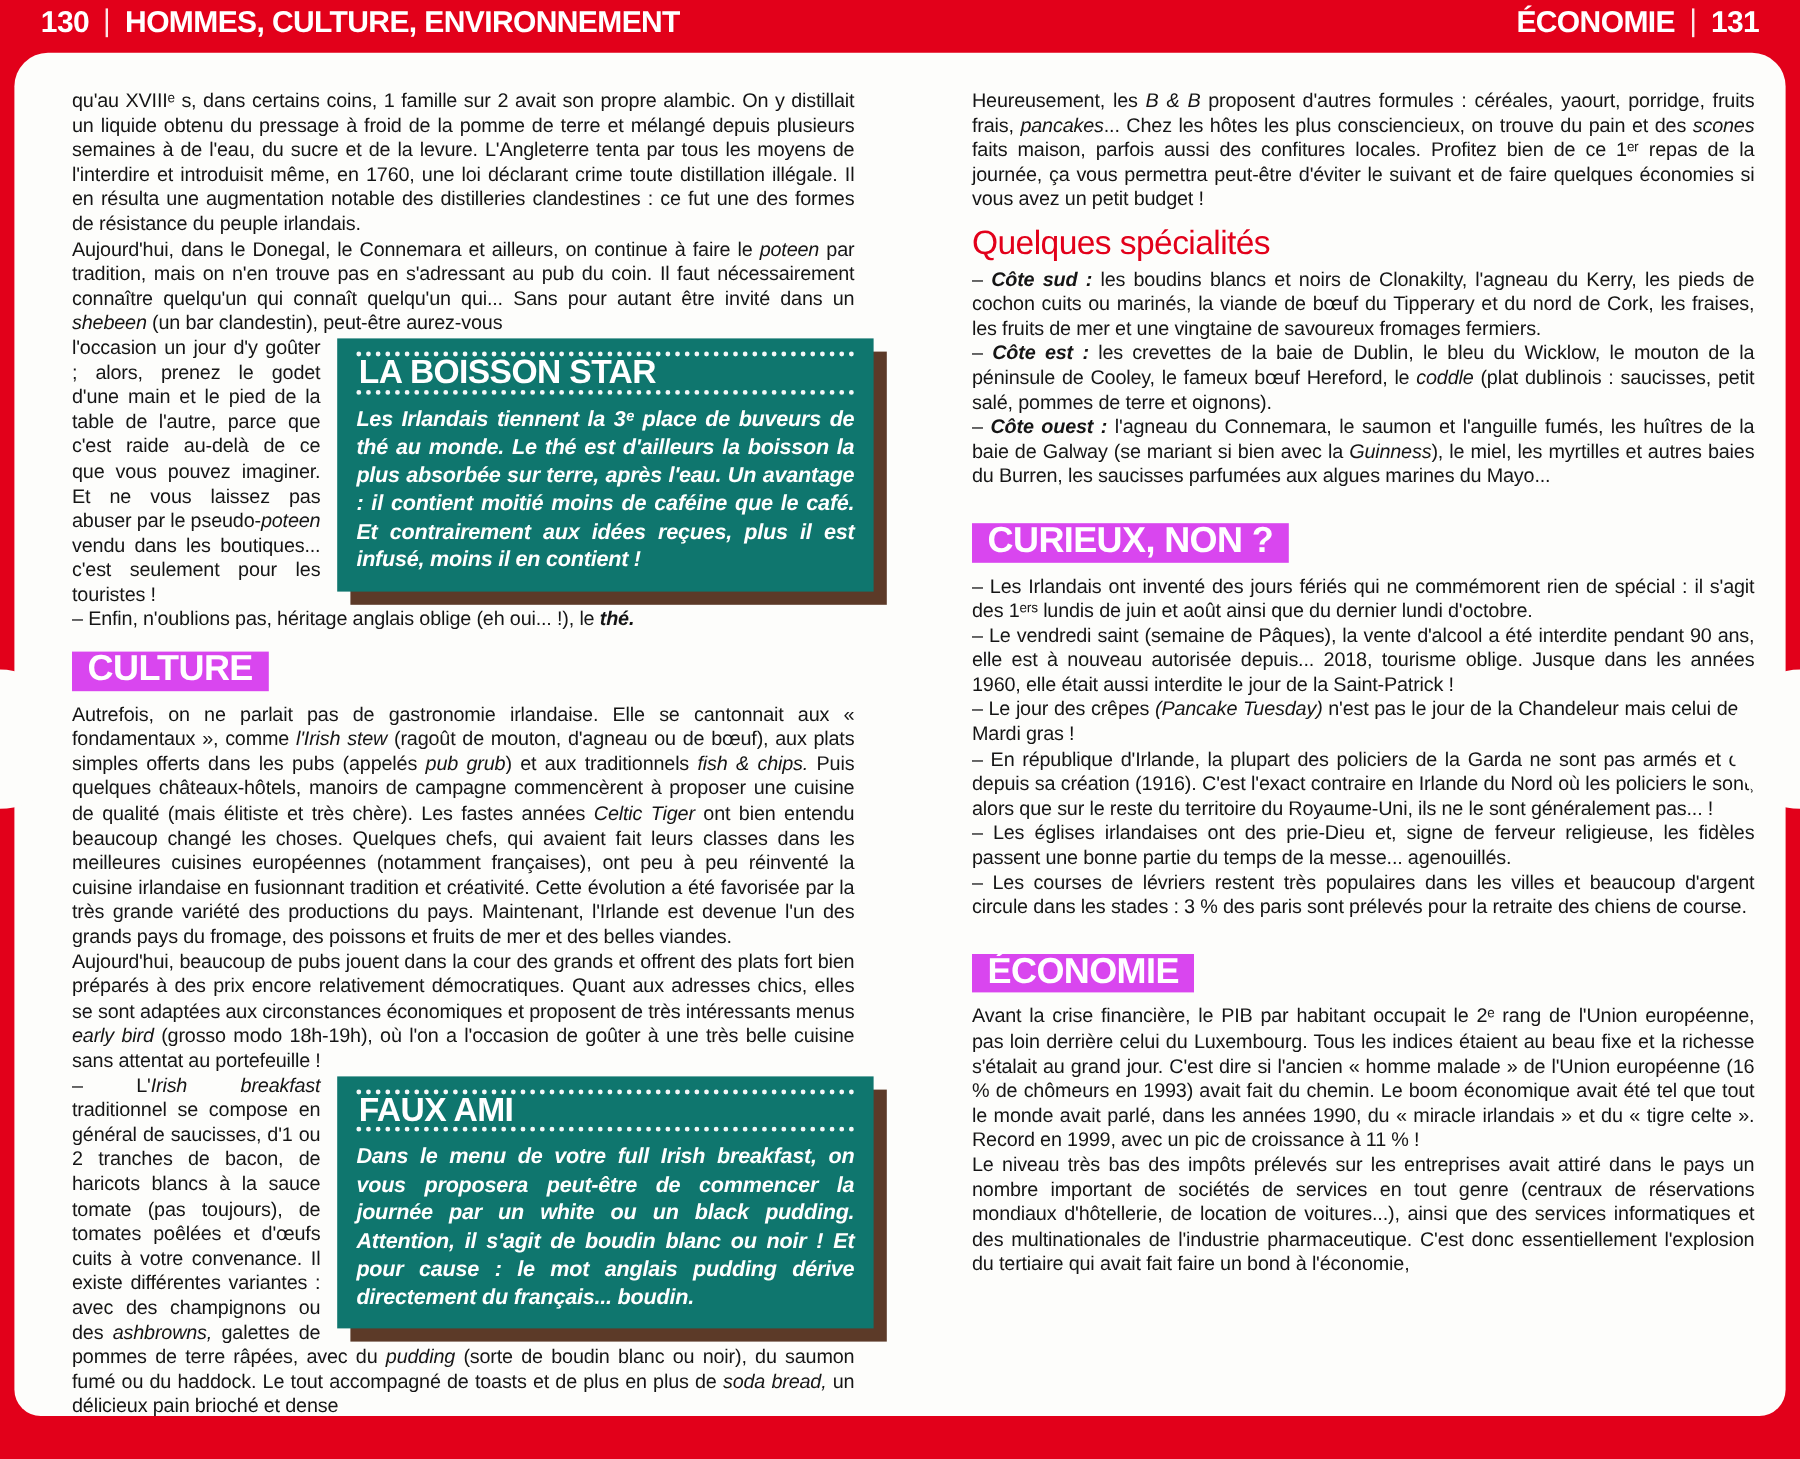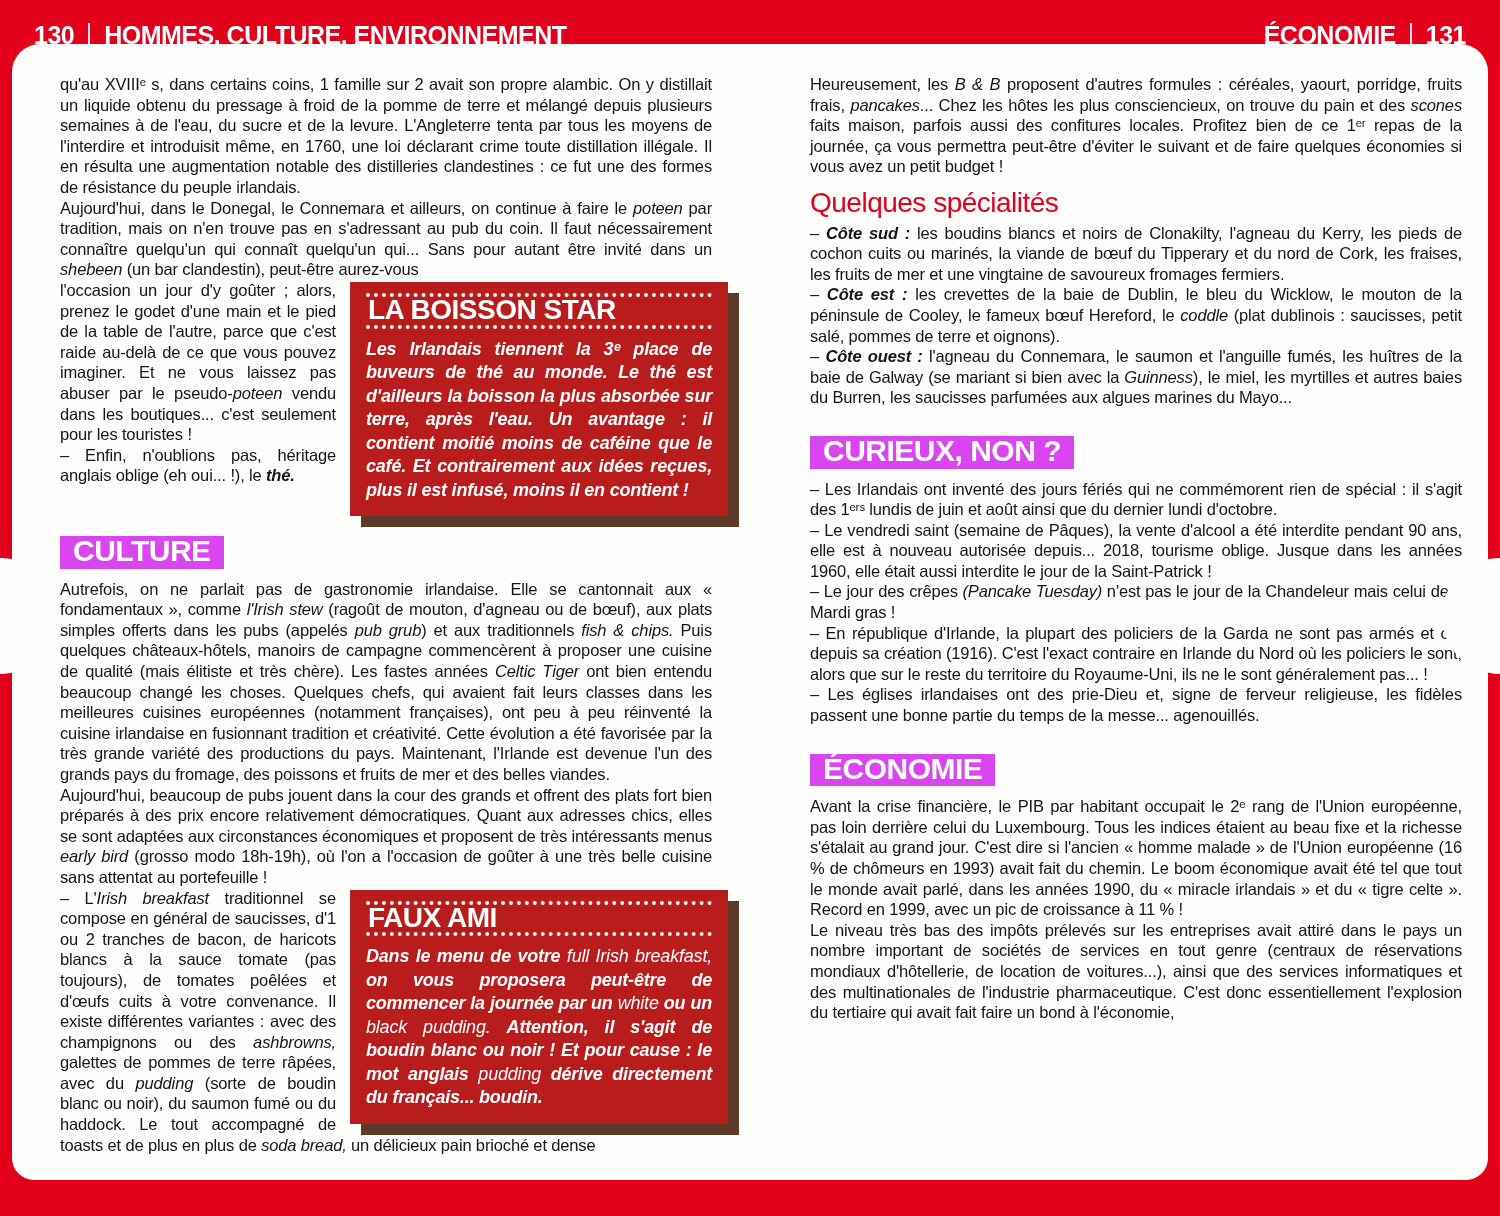--- a/index.html
+++ b/index.html
@@ -6,21 +6,21 @@
   html, body { width: 1500px; height: 1216px; }
   body {
     position: relative;
     background: #e2001a;
     font-family: "Liberation Sans", "DejaVu Sans", sans-serif;
     overflow: hidden;
   }
 
   
   .topbar {
-    position: absolute; left: 0; top: 16px; right: 0; height: 44px;
+    position: absolute; left: 0; top: 0; right: 0; height: 44px;
     display: flex; justify-content: space-between; align-items: center;
     padding: 0 34px 6px 34px;
     color: #fff;
   }
   .topbar .side { display: flex; align-items: center; gap: 14px; }
   .topbar .pnum, .topbar .ptitle {
     font-size: 25px; font-weight: bold; letter-spacing: -0.5px; white-space: nowrap;
   }
   .topbar .sep { width: 2px; height: 24px; background: #fff; opacity: .9; }
 
@@ -43,30 +43,30 @@
   .col {
     position: absolute; top: 30px; width: 652px;
     font-size: 16.5px; line-height: 20.6px; letter-spacing: -0.15px;
     color: #151515; text-align: justify;
   }
   .col-left  { left: 48px; }
   .col-right { left: 798px; }
   .col p { margin: 0; }
 
   .s-i  { font-style: italic; }
-  .s-b  { font-weight: normal; }
+  .s-b  { font-weight: bold; }
   .s-bi { font-weight: bold; font-style: italic; }
 
   .flow::after { content: ""; display: block; clear: both; }
 
   
   .rbox {
-    float: right; width: 378px;
+    float: right; width: 447px;
     margin: 2px -16px 4px 14px;
-    background: #b91c1c; color: #fff;
+    background: #0f766e; color: #fff;
     padding: 8px 16px 14px 16px;
     box-shadow: 11px 11px 0 0 #5c3a28;
   }
   .rbox .dots { border-top: 4px dotted rgba(255,255,255,.95); margin: 3px 0; }
   .rbox h3 {
     font-size: 28px; font-weight: bold; letter-spacing: -0.5px;
     margin: 3px 0 4px 2px; text-align: left;
   }
   .rbox .rbody {
     margin-top: 9px; font-size: 18px; line-height: 23.5px;
@@ -145,20 +145,21 @@
     <p><span>– </span><span class="s-bi">Côte sud : </span><span>les boudins blancs et noirs de Clonakilty, l'agneau du Kerry, les pieds de cochon cuits ou marinés, la viande de bœuf du Tipperary et du nord de Cork, les fraises, les fruits de mer et une vingtaine de savoureux fromages fermiers.</span></p>
     <p><span>– </span><span class="s-bi">Côte est : </span><span>les crevettes de la baie de Dublin, le bleu du Wicklow, le mouton de la péninsule de Cooley, le fameux bœuf Hereford, le </span><span class="s-i">coddle</span><span> (plat dublinois : saucisses, petit salé, pommes de terre et oignons).</span></p>
     <p><span>– </span><span class="s-bi">Côte ouest : </span><span>l'agneau du Connemara, le saumon et l'anguille fumés, les huîtres de la baie de Galway (se mariant si bien avec la </span><span class="s-i">Guinness</span><span>), le miel, les myrtilles et autres baies du Burren, les saucisses parfumées aux algues marines du Mayo...</span></p>
 
     <h2 class="sec mt">CURIEUX, NON ?</h2>
     <p><span>– Les Irlandais ont inventé des jours fériés qui ne commémorent rien de spécial : il s'agit des 1ᵉʳˢ lundis de juin et août ainsi que du dernier lundi d'octobre.</span></p>
     <p><span>– Le vendredi saint (semaine de Pâques), la vente d'alcool a été interdite pendant 90 ans, elle est à nouveau autorisée depuis... 2018, tourisme oblige. Jusque dans les années 1960, elle était aussi interdite le jour de la Saint-Patrick !</span></p>
     <p><span>– Le jour des crêpes </span><span class="s-i">(Pancake Tuesday)</span><span> n'est pas le jour de la Chandeleur mais celui de... Mardi gras !</span></p>
     <p><span>– En république d'Irlande, la plupart des policiers de la Garda ne sont pas armés et ce, depuis sa création (1916). C'est l'exact contraire en Irlande du Nord où les policiers le sont, alors que sur le reste du territoire du Royaume-Uni, ils ne le sont généralement pas... !</span></p>
     <p><span>– Les églises irlandaises ont des prie-Dieu et, signe de ferveur religieuse, les fidèles passent une bonne partie du temps de la messe... agenouillés.</span></p>
+    <p><span>– Les courses de lévriers restent très populaires dans les villes et beaucoup d'argent circule dans les stades : 3 % des paris sont prélevés pour la retraite des chiens de course.</span></p>
 
     <h2 class="sec mt">ÉCONOMIE</h2>
     <p>Avant la crise financière, le PIB par habitant occupait le 2ᵉ rang de l'Union européenne, pas loin derrière celui du Luxembourg. Tous les indices étaient au beau fixe et la richesse s'étalait au grand jour. C'est dire si l'ancien « homme malade » de l'Union européenne (16 % de chômeurs en 1993) avait fait du chemin. Le boom économique avait été tel que tout le monde avait parlé, dans les années 1990, du « miracle irlandais » et du « tigre celte ». Record en 1999, avec un pic de croissance à 11 % !</p>
     <p>Le niveau très bas des impôts prélevés sur les entreprises avait attiré dans le pays un nombre important de sociétés de services en tout genre (centraux de réservations mondiaux d'hôtellerie, de location de voitures...), ainsi que des services informatiques et des multinationales de l'industrie pharmaceutique. C'est donc essentiellement l'explosion du tertiaire qui avait fait faire un bond à l'économie,</p>
   </section>
 
 </main>
 
 <div class="notch left"></div>
 <div class="notch right"></div>

